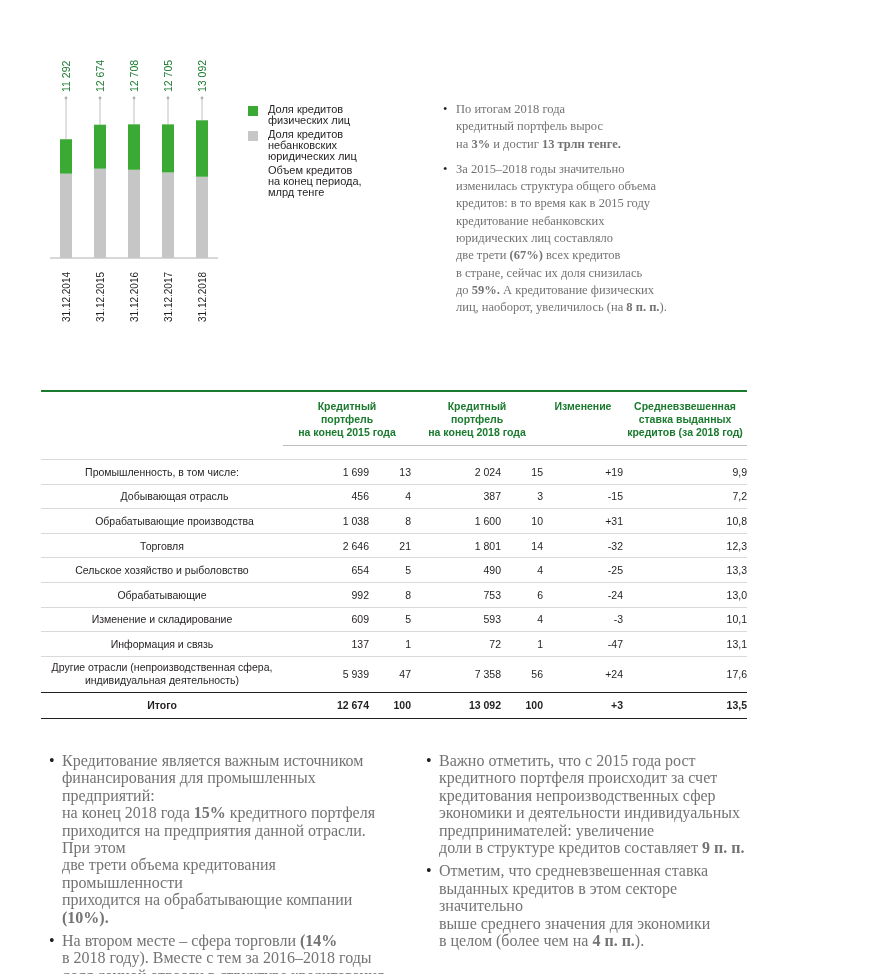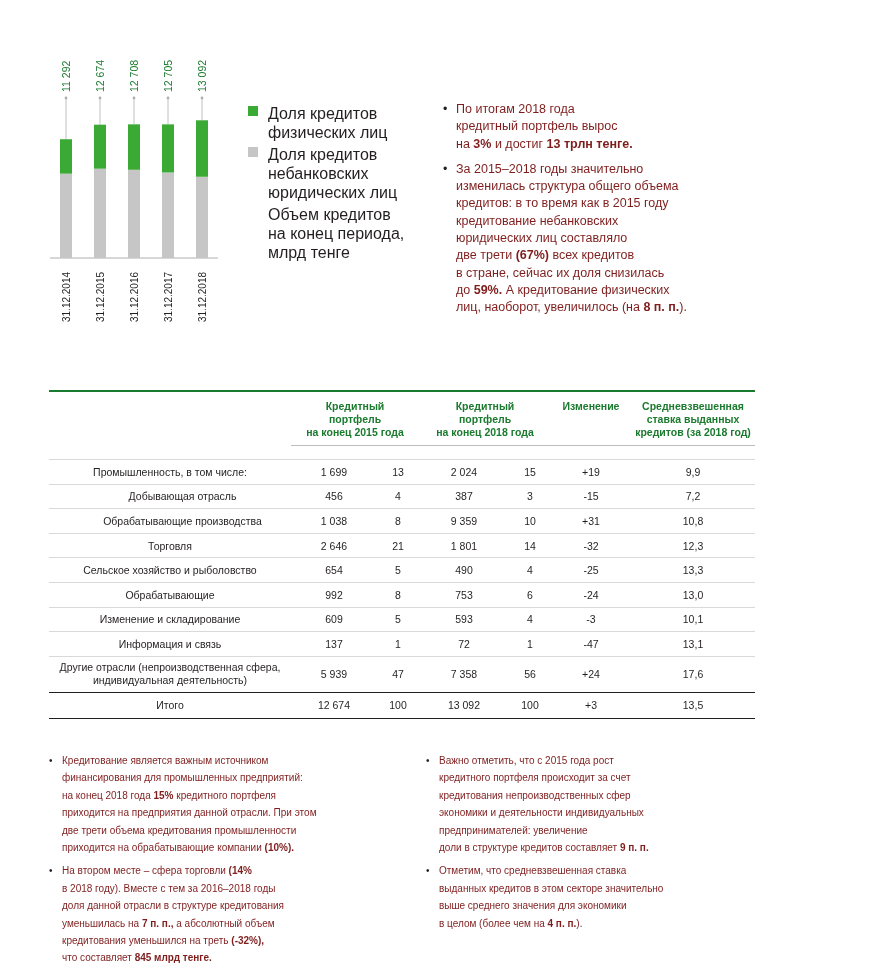--- a/index.html
+++ b/index.html
@@ -5,57 +5,57 @@
   * { box-sizing: border-box; margin: 0; padding: 0; }
   html, body { width: 870px; height: 974px; background: #ffffff; overflow: hidden; }
   body { font-family: "Liberation Sans", sans-serif; color: #231f20; position: relative; }
 
   .section-title { position: absolute; left: 49px; top: 6px; font-size: 14px; font-weight: bold; color: #1a7a2e; }
   .chart-title { position: absolute; left: 49px; top: 33px; font-size: 13.5px; font-weight: bold; color: #231f20; }
 
   #chart-svg { position: absolute; left: 40px; top: 50px; width: 190px; height: 290px; }
 
   .legend { position: absolute; left: 246px; top: 104px; width: 160px; }
-  .legend-item { position: relative; padding-left: 22px; font-size: 16px; line-height: 19px; color: #231f20; margin-bottom: 3px; }
+  .legend-item { position: relative; padding-left: 22px; font-size: 11px; line-height: 11px; color: #231f20; margin-bottom: 3px; }
   .legend-swatch { position: absolute; left: 2px; top: 2px; width: 10px; height: 10px; }
   .legend-swatch.green { background: #3aaa35; }
   .legend-swatch.gray { background: #c6c6c6; }
   .legend-t { position: absolute; left: 2px; top: 0; font-size: 11px; color: #3aaa35; font-weight: bold; }
 
   .bullets-top { position: absolute; left: 443px; top: 101px; width: 300px; }
-  .bullet { position: relative; padding-left: 13px; font-size: 12.5px; line-height: 17.3px; color: #7f1d1d; margin-bottom: 8px; }
+  .bullet { position: relative; padding-left: 13px; font-size: 12.5px; line-height: 17.3px; color: #737373; margin-bottom: 8px; font-family: Liberation Serif, serif; }
   .bullet::before { content: "•"; position: absolute; left: 0; top: 0; color: #231f20; }
   .bullet b { font-weight: bold; }
 
   .table-title { position: absolute; left: 49px; top: 367px; font-size: 10.5px; font-weight: bold; color: #231f20; }
 
-  .table-wrap { position: absolute; left: 49px; top: 390px; width: 706px; border-top: 2px solid #1a7a2e; }
+  .table-wrap { position: absolute; left: 41px; top: 390px; width: 706px; border-top: 2px solid #1a7a2e; }
   table { width: 100%; border-collapse: collapse; font-size: 10.5px; color: #231f20; }
   th { font-weight: bold; text-align: center; vertical-align: top; }
   thead tr.h1 th { color: #1a7a2e; padding-top: 8px; padding-bottom: 6px; line-height: 13px; }
   thead tr.h2 th { padding: 7px 0 6px 0; font-size: 10px; border-top: 1px solid #bdbdbd; }
   thead tr.h2 th.first { border-top: none; }
   td { padding: 0; height: 24.6px; vertical-align: middle; border-top: 1px solid #d9d9d9; }
-  td.num { text-align: center; }
+  td.num { text-align: right; }
   td.label { text-align: center; padding-left: 0; }
   td.label.sub { padding-left: 25px; }
   tr.double td { height: 36px; line-height: 13px; }
-  tr.total td { font-weight: normal; border-top: 1px solid #231f20; border-bottom: 1px solid #231f20; height: 26px; }
+  tr.total td { font-weight: bold; border-top: 1px solid #231f20; border-bottom: 1px solid #231f20; height: 26px; }
 
   .col-label { width: 242px; }
   .col-a { width: 86px; }
   .col-b { width: 42px; }
   .col-c { width: 90px; }
   .col-d { width: 42px; }
   .col-e { width: 80px; }
   .col-f { width: 124px; }
 
   .bullets-bottom-left { position: absolute; left: 49px; top: 752px; width: 345px; }
   .bullets-bottom-right { position: absolute; left: 426px; top: 752px; width: 330px; }
-  .bullets-bottom-left .bullet, .bullets-bottom-right .bullet { font-size: 10px; line-height: 17.4px; margin-bottom: 6px; }
+  .bullets-bottom-left .bullet, .bullets-bottom-right .bullet { font-size: 16px; line-height: 17.4px; margin-bottom: 6px; }
 </style>
 </head>
 <body>
 
 <div class="section-title"></div>
 <div class="chart-title"></div>
 
 <svg id="chart-svg" viewBox="0 0 190 290">
     <line x1="10" y1="208" x2="178" y2="208" stroke="#9d9d9d" stroke-width="0.8"></line>
     <line x1="26" y1="48" x2="26" y2="89.22488888888888" stroke="#b0b0b0" stroke-width="0.8"></line>
@@ -157,21 +157,21 @@
           <td class="num">4</td>
           <td class="num">387</td>
           <td class="num">3</td>
           <td class="num">-15</td>
           <td class="num">7,2</td>
         </tr>
         <tr>
           <td class="label sub">Обрабатывающие производства</td>
           <td class="num">1 038</td>
           <td class="num">8</td>
-          <td class="num">9 359</td>
+          <td class="num">1 600</td>
           <td class="num">10</td>
           <td class="num">+31</td>
           <td class="num">10,8</td>
         </tr>
         <tr>
           <td class="label">Торговля</td>
           <td class="num">2 646</td>
           <td class="num">21</td>
           <td class="num">1 801</td>
           <td class="num">14</td>

